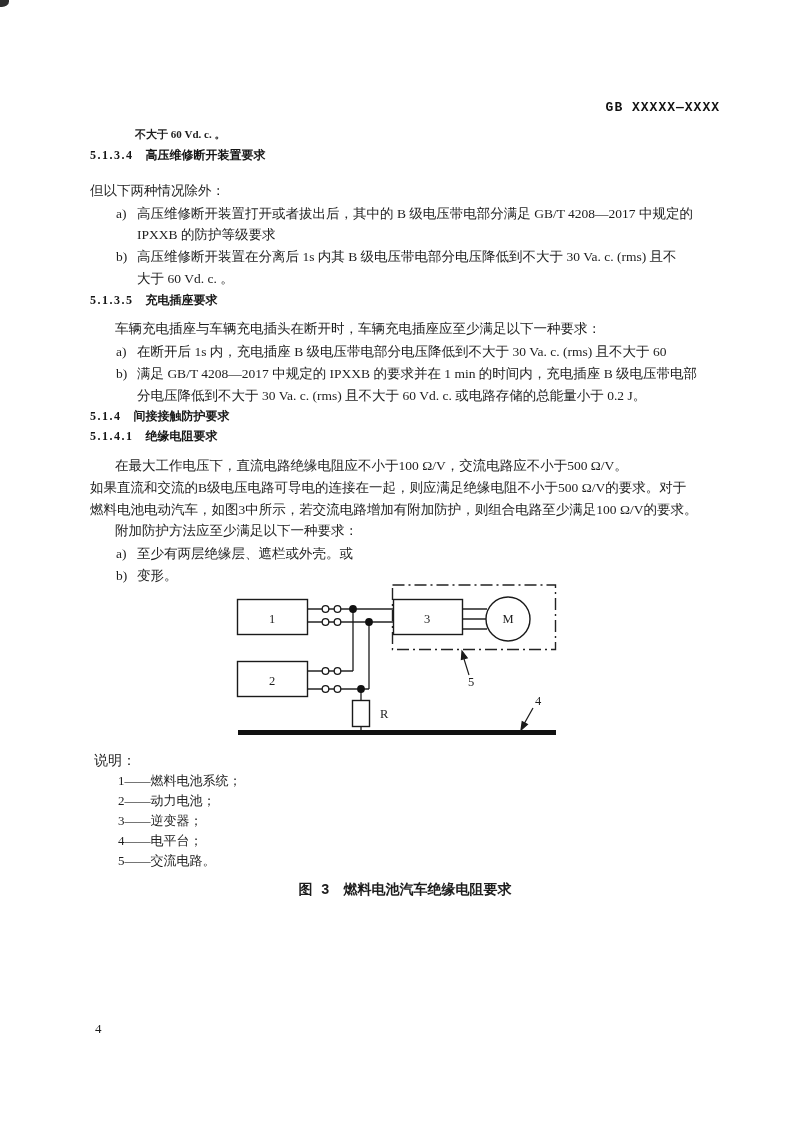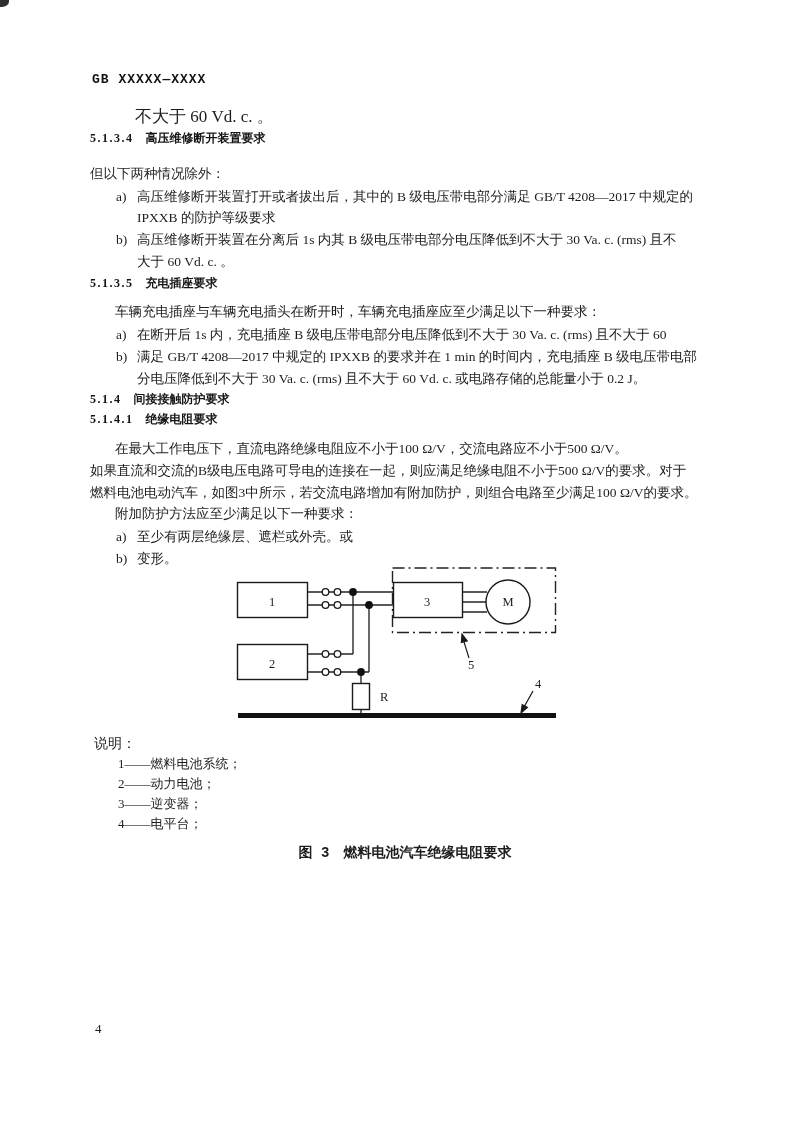--- a/index.html
+++ b/index.html
@@ -5,24 +5,24 @@
   html,body { margin:0; padding:0; background:#ffffff; }
   .page {
     position:relative; width:793px; height:1122px; background:#ffffff;
     font-family:"Liberation Serif","DejaVu Serif",serif; color:#1d1d1d;
     overflow:hidden;
   }
   .corner-mark { position:absolute; top:0; left:0; width:9px; height:7px;
     background:#2e2e2e; border-radius:0 0 80% 0; }
   .content { margin-left:90px; width:630px; }
   .doc-code {
-    margin-top:72px; padding-left:2px; font-family:"Liberation Mono","DejaVu Sans Mono",monospace;
-    font-weight:bold; font-size:13px; line-height:16px; letter-spacing:1px; color:#111;
+    margin-top:100px; padding-left:2px; font-family:"Liberation Mono","DejaVu Sans Mono",monospace;
+    font-weight:bold; font-size:13px; line-height:16px; letter-spacing:1px; color:#111;text-align:right;
   }
-  .carryover { margin-top:18px; padding-left:45px; font-size:17px; line-height:22px; white-space:nowrap; }
+  .carryover { margin-top:7px; padding-left:45px; font-size:11px; line-height:22px; white-space:nowrap;font-weight:bold; }
   h3.clause { margin:0; font-size:12px; line-height:20px; font-weight:bold;
     font-family:"Liberation Sans","DejaVu Sans",sans-serif; color:#151515; }
   h3.clause .num { font-family:"Liberation Serif",serif; font-weight:bold; letter-spacing:1.5px; margin-right:12px; }
   .h-5134 { margin-top:11px; }
   .h-5135 { margin-top:2px; }
   .h-514  { margin-top:9px; }
   .h-5141 { margin-top:8px; }
   .para { margin:0; }
   .para-5134 { margin-top:15px; }
   .para-5135 { margin-top:8px; }
@@ -191,20 +191,21 @@
         <text x="290" y="134">R</text>
         <text x="381" y="102" text-anchor="middle">5</text>
         <text x="448" y="121" text-anchor="middle">4</text>
       </svg>
 
       <div class="legend-title">说明：</div>
       <div class="legend-item">1——燃料电池系统；</div>
       <div class="legend-item">2——动力电池；</div>
       <div class="legend-item">3——逆变器；</div>
       <div class="legend-item">4——电平台；</div>
+      <div class="legend-item">5——交流电路。</div>
 
       <div class="fig-caption">图 3　燃料电池汽车绝缘电阻要求</div>
     </div>
 
   </div>
 
   <div class="page-num">4</div>
 </div>
 
 </body></html>

